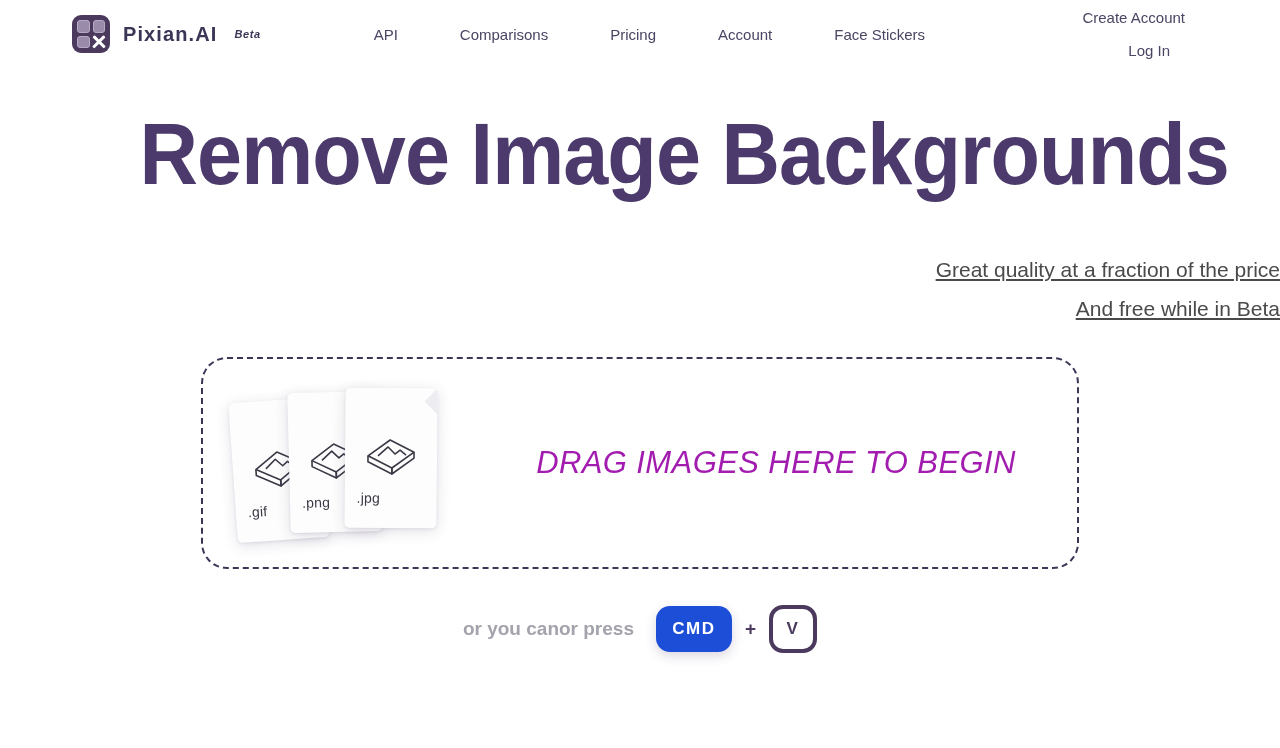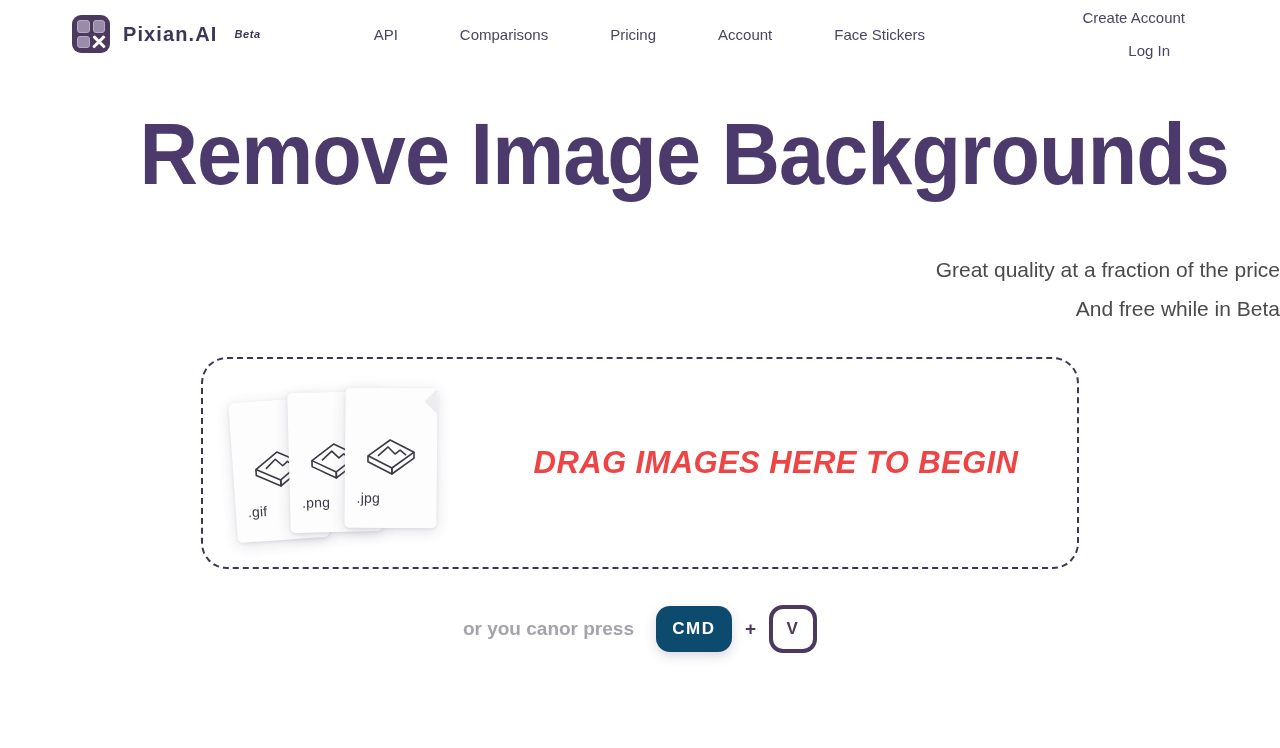--- a/index.html
+++ b/index.html
@@ -122,20 +122,21 @@
     font-weight: bold;
     color: #4b3a6b;
     letter-spacing: -1px;
     transform: scaleX(0.92);
   }
 
   .sub {
     font-size: 21px;
     color: #4a4a4a;
     margin-top: 0;
+    text-decoration: underline;
   }
   .sub-1 { margin-top: 58px; }
   .sub-2 { margin-top: 15px; }
 
   
   .dropzone-wrap {
     display: flex;
     justify-content: center;
     margin-top: 36px;
   }
@@ -197,24 +198,24 @@
     bottom: 22px;
     font-size: 14px;
     color: #3a3a46;
     letter-spacing: 0.2px;
   }
 
   .drag-text {
     flex: 1;
     text-align: center;
     font-size: 31px;
-    font-weight: bold;
+    font-weight: normal;
     font-style: italic;
     letter-spacing: 0.4px;
-    color: #ef4444;
+    color: #a21caf;
     margin-left: 12px;
     margin-right: 20px;
     white-space: nowrap;
   }
 
   
   .actions {
     display: flex;
     align-items: center;
     justify-content: center;
@@ -250,21 +251,21 @@
 
   .key {
     display: inline-flex;
     align-items: center;
     justify-content: center;
     font-size: 17px;
     font-weight: bold;
     letter-spacing: 1.6px;
   }
   .key-cmd {
-    background: #0c4a6e;
+    background: #1d4ed8;
     color: #ffffff;
     height: 46px;
     min-width: 76px;
     border-radius: 14px;
     padding: 0 14px;
     margin-left: 22px;
     box-shadow: 0 4px 12px rgba(70,55,95,0.20);
   }
   .key-plus {
     color: #4b3a5e;

